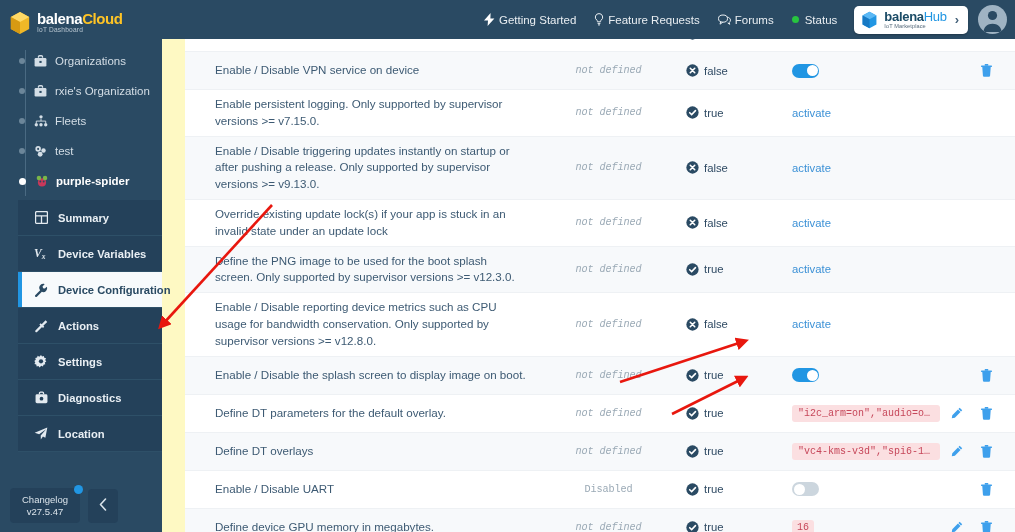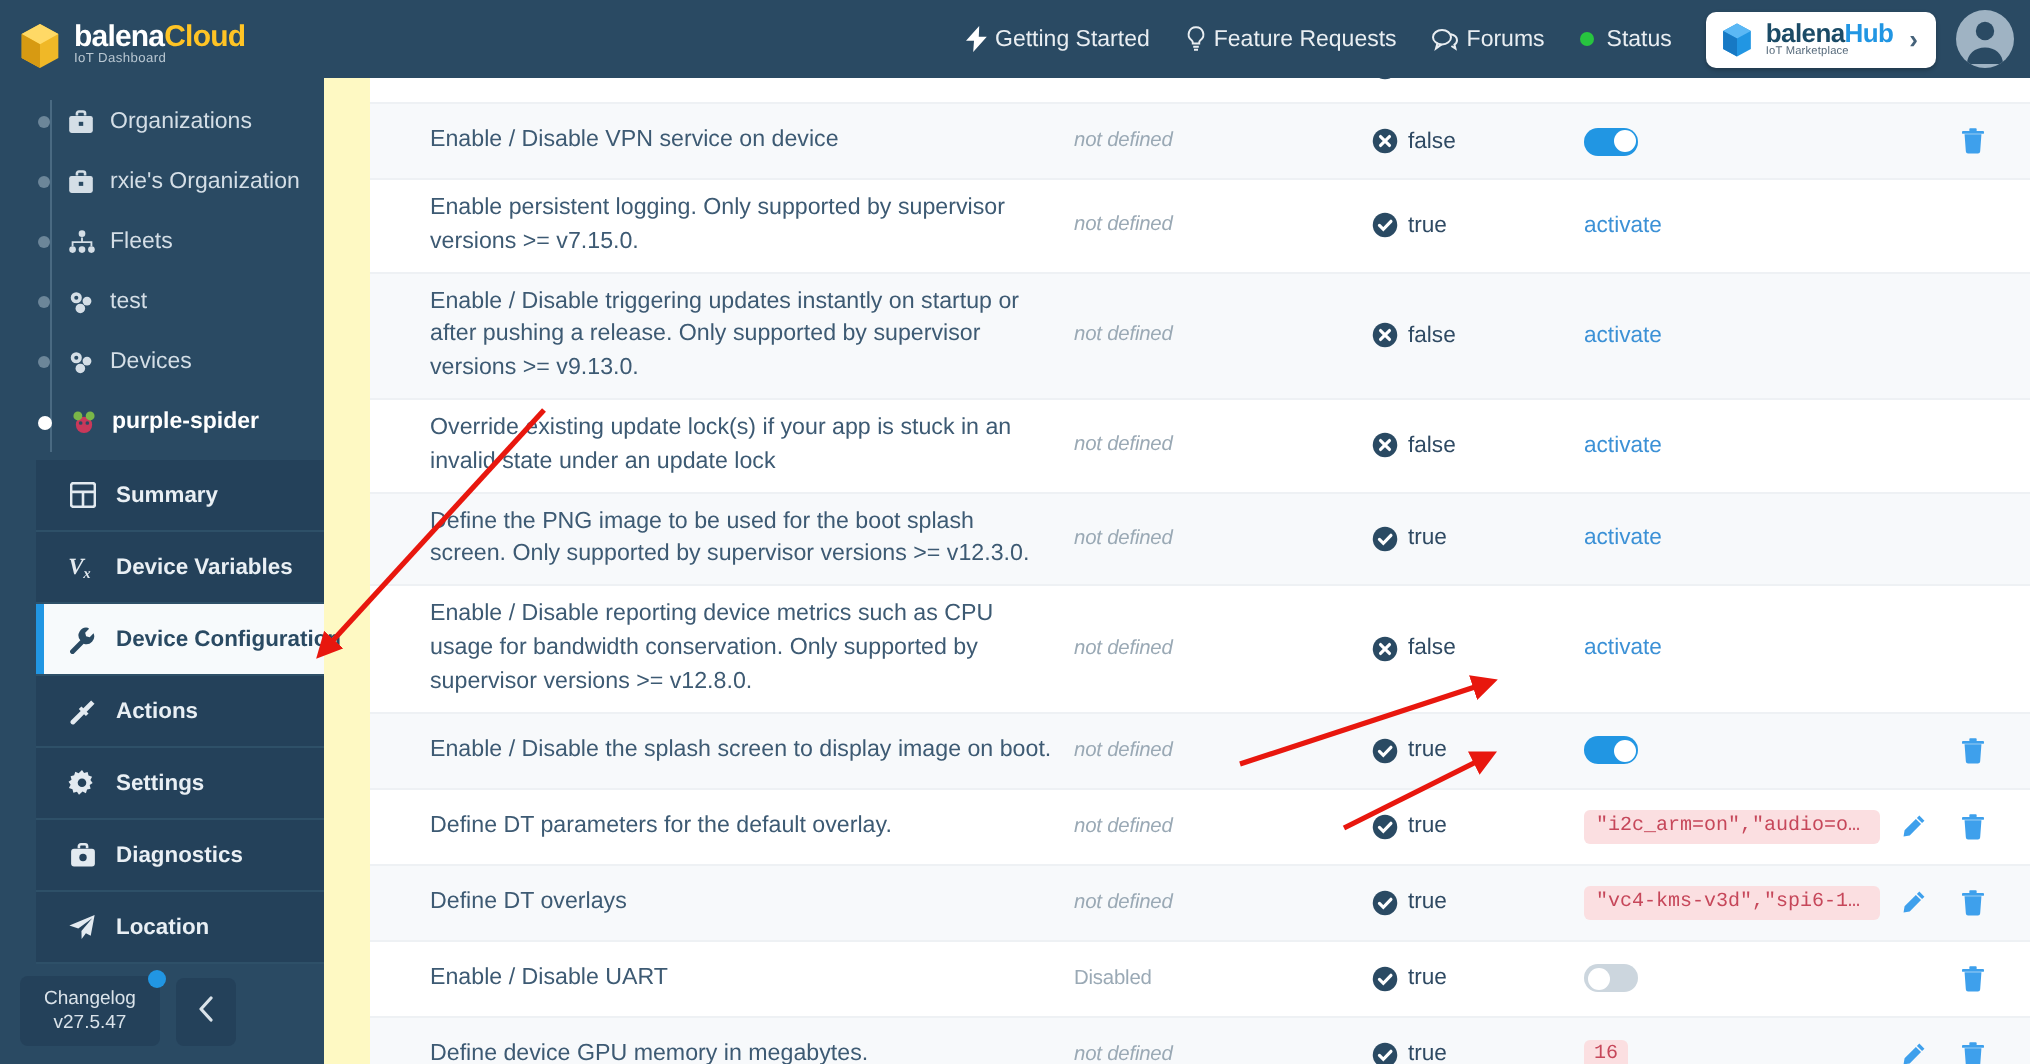--- a/index.html
+++ b/index.html
@@ -33,21 +33,21 @@
   }
   .hub-btn {
     background: #fff; border-radius: 5px; height: 28px;
     display: flex; align-items: center; gap: 6px;
     padding: 0 9px 0 7px; margin-left: 8px; cursor: pointer;
     box-shadow: 0 1px 2px rgba(0,0,0,.25);
   }
   .hub-cube { width: 17px; height: 18px; flex: 0 0 auto; }
   .hub-txt { line-height: 1; }
   .hub-t1 { font-size: 13px; font-weight: bold; color: #1b4b66; letter-spacing: -.3px; }
-  .hub-t1 b { color: #2196e3; font-weight: bold; }
+  .hub-t1 b { color: #2196e3; font-weight: normal; }
   .hub-t2 { font-size: 5.6px; color: #55697a; letter-spacing: .1px; margin-top: 1px; }
   .hub-chev { color: #45627a; font-size: 13px; margin-left: 2px; font-weight: 600; }
   .avatar {
     width: 29px; height: 29px; border-radius: 50%;
     background: #9fb3c3; margin-left: 10px;
     display: flex; align-items: flex-end; justify-content: center;
     overflow: hidden; cursor: pointer; flex: 0 0 auto;
   }
 
   
@@ -136,22 +136,22 @@
   .row {
     display: flex; align-items: center; min-height: 38px;
     border-bottom: 1px solid #eef1f4; padding: 6px 0;
   }
   .row.alt { background: #f7f9fb; }
   .c-desc {
     width: 352px; flex: 0 0 auto; padding-left: 30px; padding-right: 10px;
     font-size: 11.6px; color: #3d5a73; line-height: 1.45;
   }
   .c-def {
-    width: 143px; flex: 0 0 auto; 
-    font-family: Liberation Sans, sans-serif; font-size: 10.2px;
+    width: 143px; flex: 0 0 auto; text-align: center;
+    font-family: Liberation Mono, monospace; font-size: 10.2px;
     color: #9aa9b5; font-style: italic; letter-spacing: -.1px;
   }
   .c-def.plain { font-style: normal; }
   .c-val {
     width: 90px; flex: 0 0 auto; display: flex; align-items: center;
     gap: 5px; font-size: 11.3px; color: #2f4a63; padding-left: 6px;
   }
   .badge { width: 13px; height: 13px; flex: 0 0 auto; }
   .c-act {
     width: 180px; flex: 0 0 auto; padding-left: 22px;
@@ -313,32 +313,20 @@
           <svg width="14" height="12" viewBox="0 0 15 13">
               <circle cx="4.4" cy="4.2" r="3" fill="#d4dee6"></circle>
               <circle cx="10.2" cy="6" r="2.4" fill="#d4dee6"></circle>
               <circle cx="6.6" cy="10" r="2.6" fill="#d4dee6"></circle>
               <circle cx="4.4" cy="4.2" r="1.1" fill="#2a4a63"></circle>
             </svg>
         </span>
         <span class="tree-lbl">test</span>
       </div>
 
-      <div class="tree-item">
-        <span class="tree-bullet"></span>
-        <span class="tree-ico">
-          <svg width="14" height="12" viewBox="0 0 15 13">
-              <circle cx="4.4" cy="4.2" r="3" fill="#d4dee6"></circle>
-              <circle cx="10.2" cy="6" r="2.4" fill="#d4dee6"></circle>
-              <circle cx="6.6" cy="10" r="2.6" fill="#d4dee6"></circle>
-              <circle cx="4.4" cy="4.2" r="1.1" fill="#2a4a63"></circle>
-            </svg>
-        </span>
-        <span class="tree-lbl">Devices</span>
-      </div>
 
       <div class="tree-item current">
         <span class="tree-bullet"></span>
         <span class="tree-ico">
           <svg width="14" height="13" viewBox="0 0 15 14">
               <circle cx="7.5" cy="8" r="4.4" fill="#c9385a"></circle>
               <circle cx="4.2" cy="3.2" r="2.4" fill="#7ab648"></circle>
               <circle cx="10.8" cy="3.2" r="2.4" fill="#7ab648"></circle>
               <circle cx="5.7" cy="7" r="1" fill="#2a4a63"></circle>
               <circle cx="9.3" cy="7" r="1" fill="#2a4a63"></circle>

